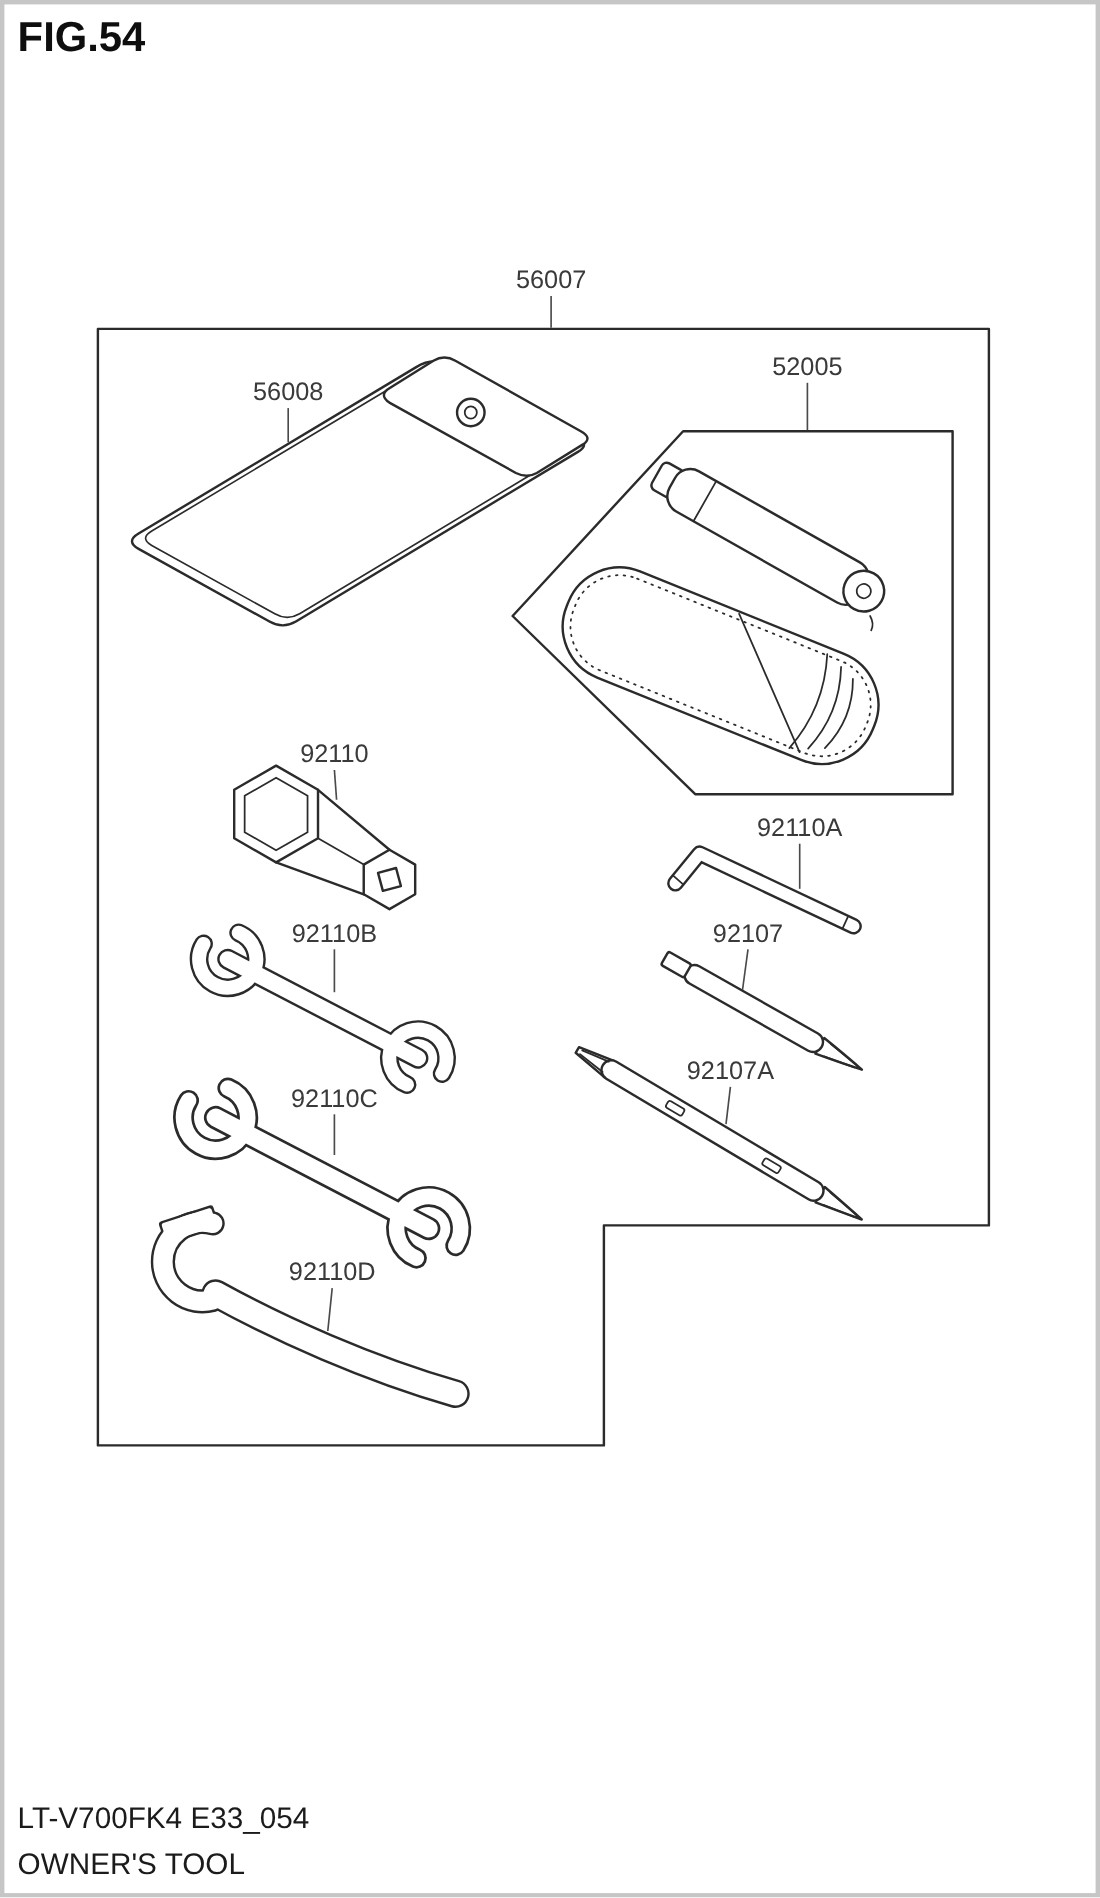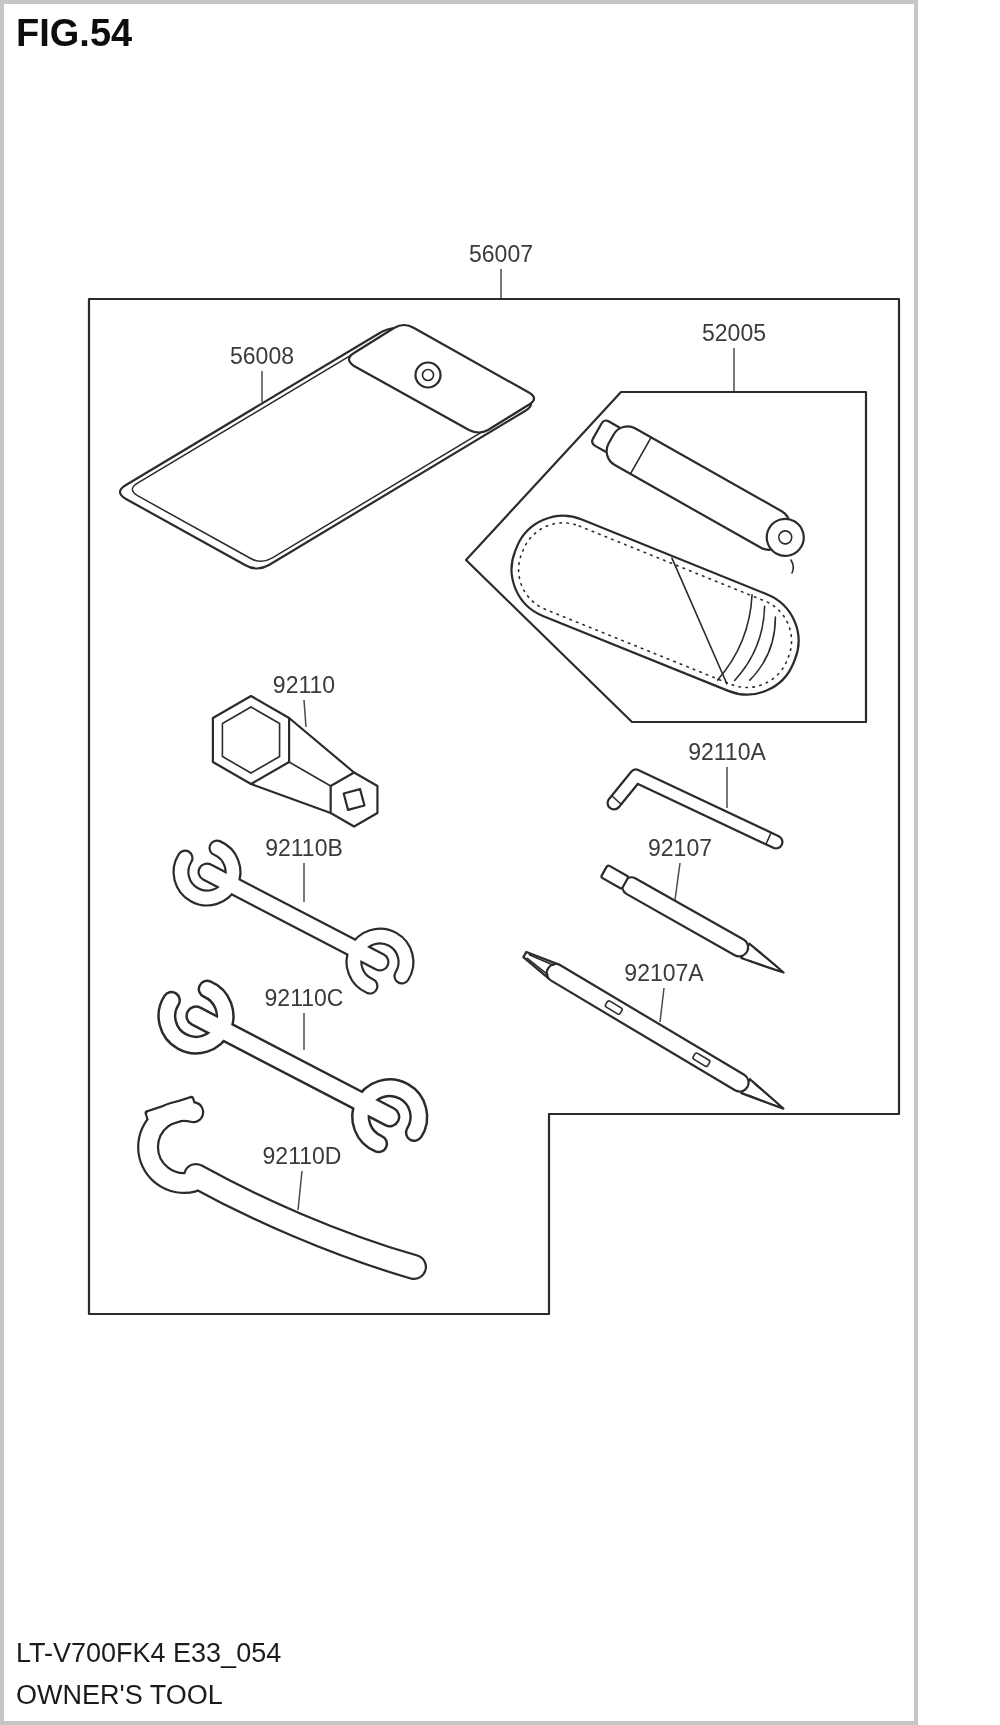--- a/index.html
+++ b/index.html
@@ -1,18 +1,18 @@
 <!DOCTYPE html>
 <html><head>
 <meta charset="utf-8">
 <style>
   html,body{margin:0;padding:0;background:#ffffff;}
   .page{
     position:relative;
-    width:918px;height:1725px;
+    width:1000px;height:1725px;
     background:#ffffff;
     border:4px solid #c6c6c6;
     box-sizing:border-box;
     font-family:"Liberation Sans", sans-serif;
     overflow:hidden;
   }
   svg{position:absolute;left:0;top:0;}
   .fig-num{font-family:"Liberation Sans",sans-serif;font-size:38px;font-weight:bold;fill:#0e0e0e;}
   .part-lbl{font-family:"Liberation Sans",sans-serif;font-size:23px;fill:#3a3a3a;text-anchor:middle;}
   .foot-txt{font-family:"Liberation Sans",sans-serif;font-size:27px;fill:#1b1b1b;}

